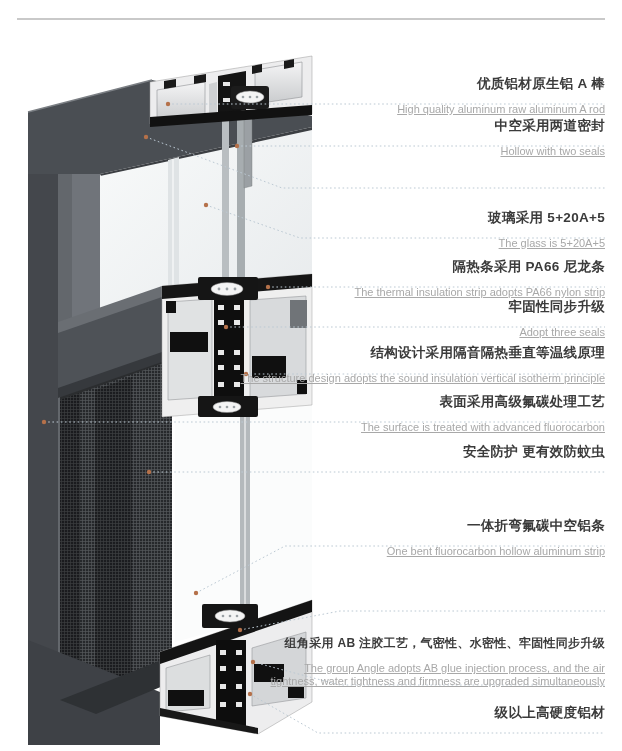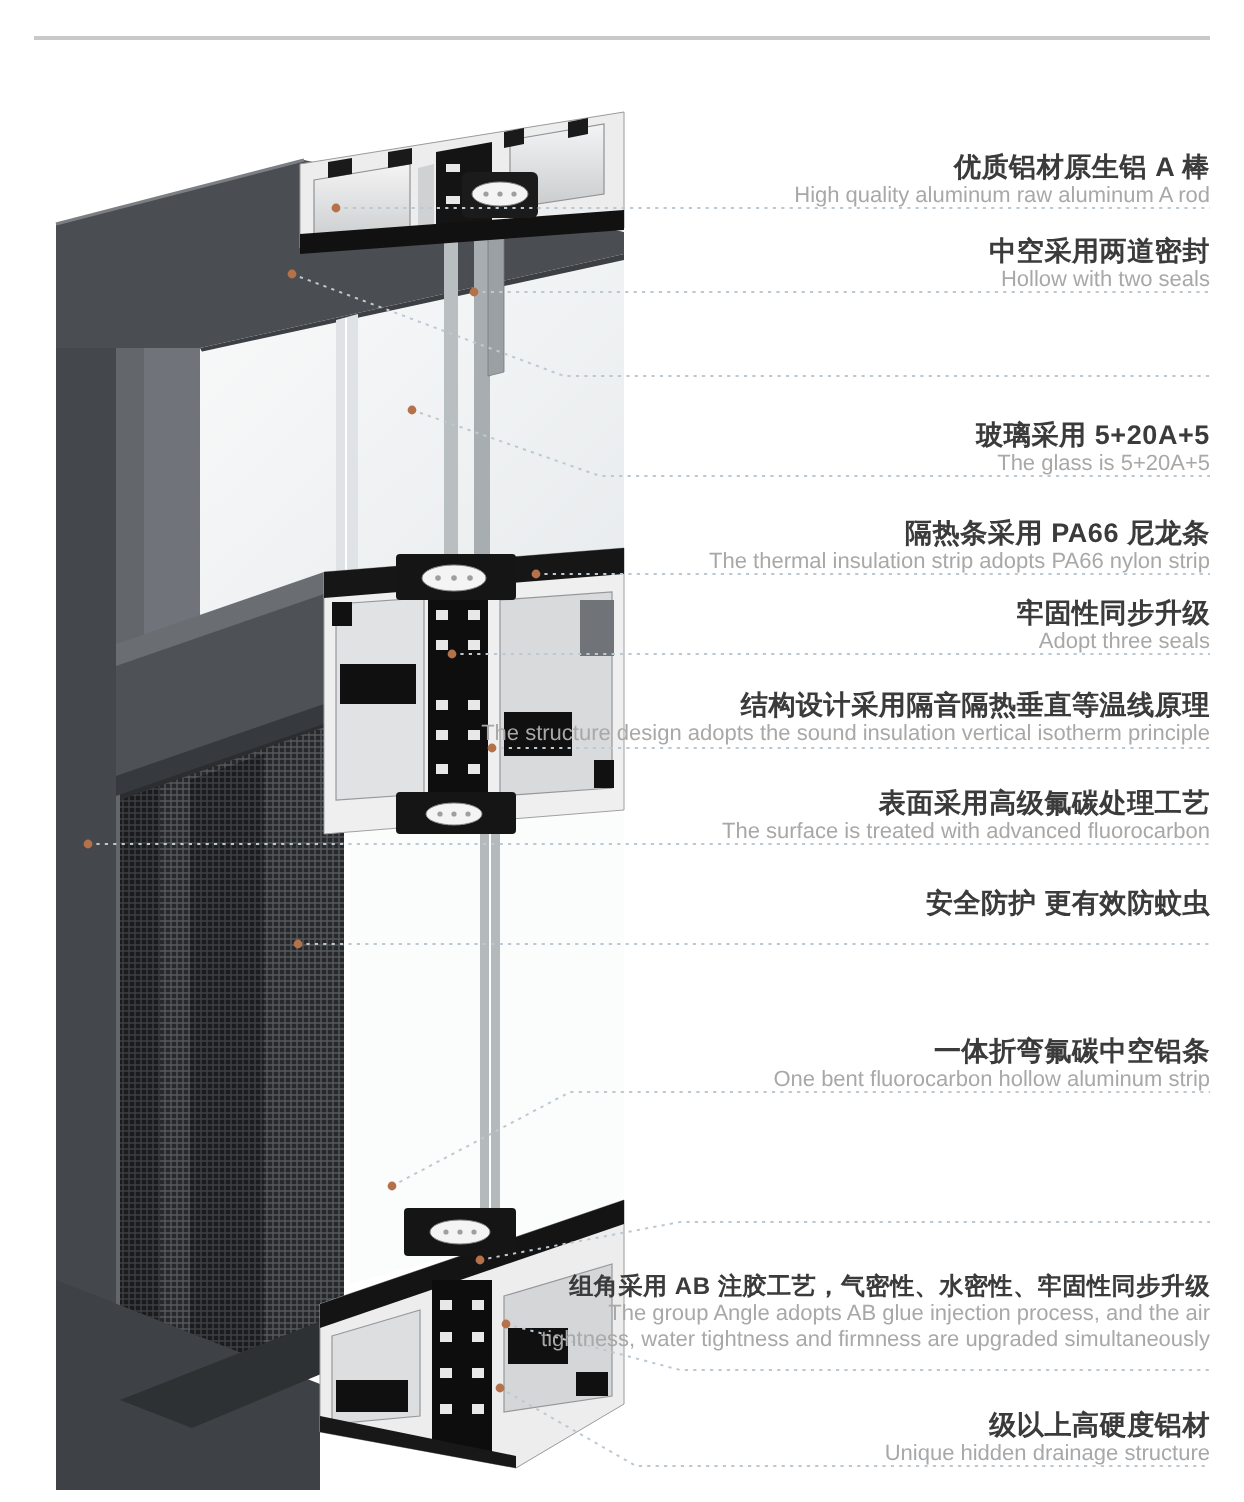--- a/index.html
+++ b/index.html
@@ -14,21 +14,21 @@
   body{
     width:622px;height:751px;background:var(--bg);
     font-family:"Liberation Sans", sans-serif;
     position:relative;overflow:hidden;
   }
   .stage{position:absolute;inset:0;}
   .top-rule{position:absolute;left:17px;width:588px;top:18px;height:2px;background:var(--rule-color);}
   svg.render{position:absolute;left:0;top:0;}
   .label{position:absolute;right:17px;text-align:right;white-space:nowrap;}
   .label .zh{font-size:13.5px;line-height:14px;font-weight:bold;color:var(--title-color);letter-spacing:.3px;}
-  .label .en{font-size:11px;line-height:12px;color:var(--subtitle-color);margin-top:1px;}
+  .label .en{font-size:11px;line-height:12px;color:var(--subtitle-color);margin-top:12px;text-decoration:underline;}
   .label.small .zh{font-size:12px;line-height:13px;}
   .label.small .en{white-space:pre-line;line-height:13px;}
 </style>
 </head>
 <body>
 
 <div class="stage">
 
   <div class="top-rule"></div>
 
@@ -236,16 +236,15 @@
     <div class="zh">一体折弯氟碳中空铝条</div>
     <div class="en">One bent fluorocarbon hollow aluminum strip</div>
   </div>
   <div class="label small" style="top:637px">
     <div class="zh">组角采用 AB 注胶工艺，气密性、水密性、牢固性同步升级</div>
     <div class="en">The group Angle adopts AB glue injection process, and the air
 tightness, water tightness and firmness are upgraded simultaneously</div>
   </div>
   <div class="label" style="top:706px">
     <div class="zh">级以上高硬度铝材</div>
-    <div class="en">Unique hidden drainage structure</div>
   </div>
 
 </div>
 
 </body></html>

